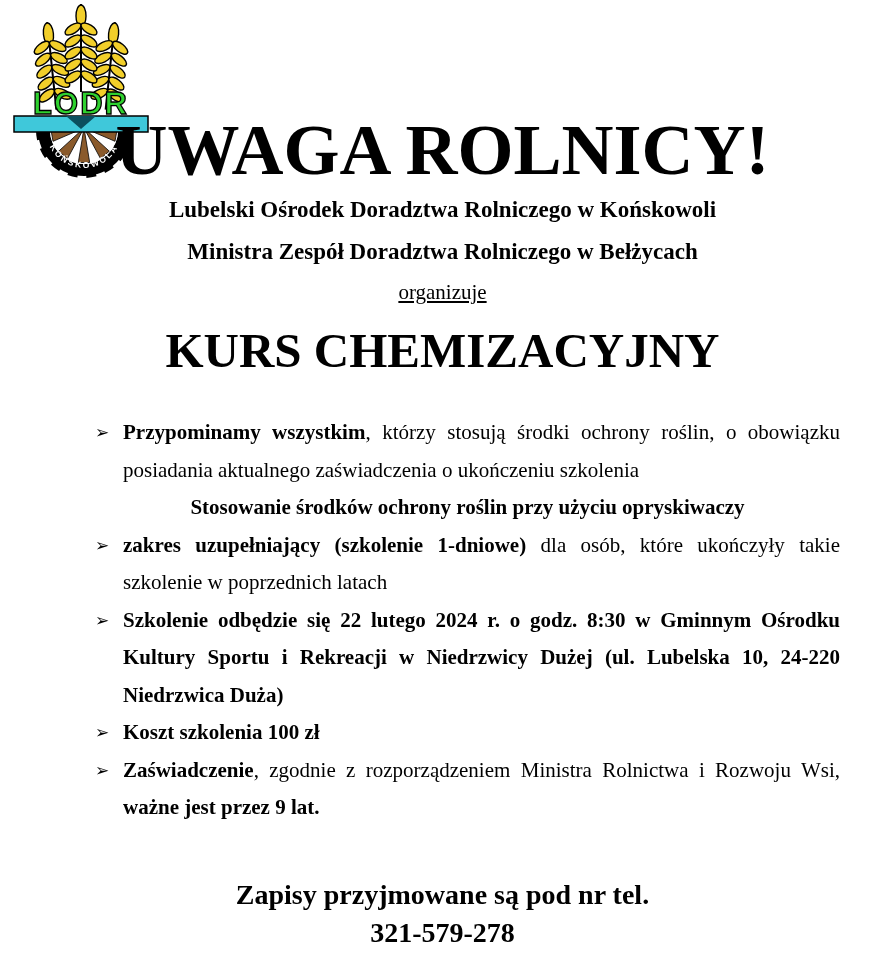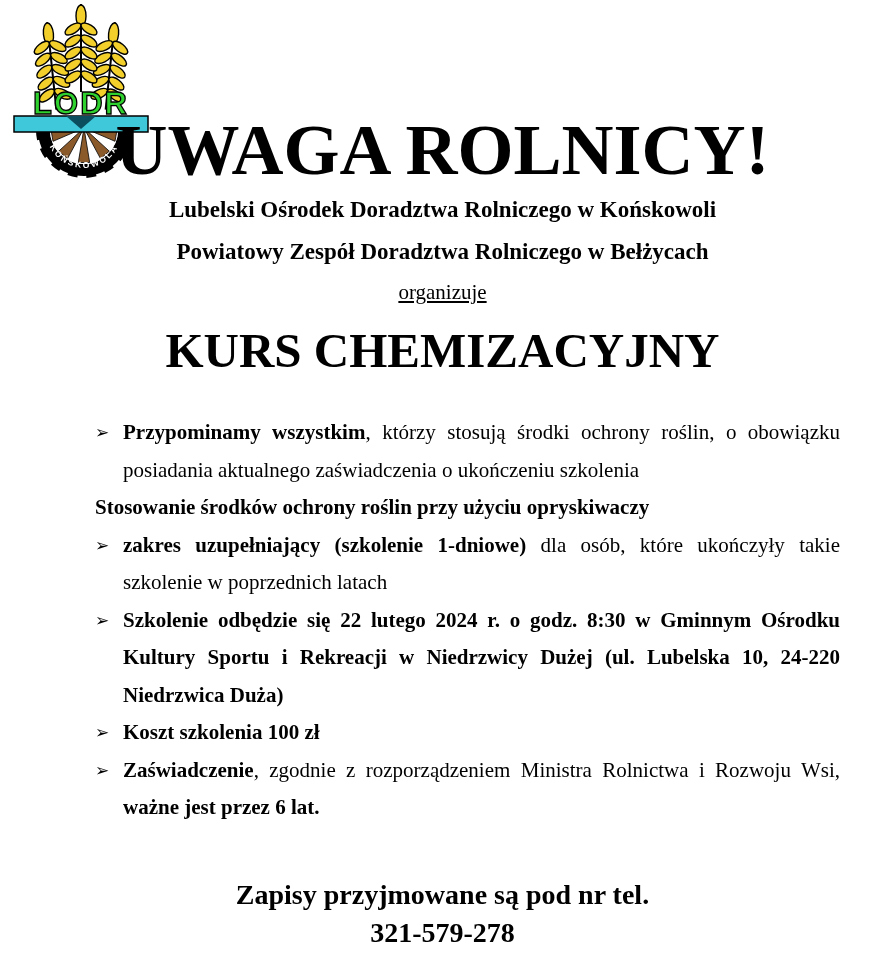--- a/index.html
+++ b/index.html
@@ -83,20 +83,21 @@
   }
   .bullet .arrow {
     position: absolute;
     left: 0;
     top: 0;
     font-family: "DejaVu Sans", sans-serif;
     font-size: 17px;
     line-height: 37.5px;
   }
   .highlight {
+    text-align: center;
     font-weight: bold;
   }
   .b { font-weight: bold; }
   .footer {
     position: absolute;
     top: 876px;
     left: 0;
     width: 100%;
     text-align: center;
     font-weight: bold;
@@ -152,37 +153,37 @@
     </text>
 
     <path d="M8 114 H142 V130 H8 Z" stroke="#000" stroke-width="1.5" fill="#3fc8da"></path>
     <path d="M60 114 L75 127 L90 114 Z" fill="#0b4f5e"></path>
 
     <text x="75" y="112" text-anchor="middle" font-family="'Liberation Sans', sans-serif" font-size="31" font-weight="bold" stroke="#000" stroke-width="1.3" letter-spacing="2" fill="#2fd12f">LODR</text>
   </svg>
 
   <div class="title">UWAGA ROLNICY!</div>
   <div class="org-line1">Lubelski Ośrodek Doradztwa Rolniczego w Końskowoli</div>
-  <div class="org-line2">Powiatowy Zespół Doradztwa Rolniczego w Bełżycach</div>
+  <div class="org-line2">Ministra Zespół Doradztwa Rolniczego w Bełżycach</div>
   <div class="organizes">organizuje</div>
   <div class="course-title">KURS CHEMIZACYJNY</div>
 
   <div class="content">
 
     <div class="bullet"><span class="arrow">➢</span><span class="b">Przypominamy wszystkim</span><span>, którzy stosują środki ochrony roślin, o obowiązku posiadania aktualnego zaświadczenia o ukończeniu szkolenia</span></div>
 
     <div class="highlight">Stosowanie środków ochrony roślin przy użyciu opryskiwaczy</div>
 
     <div class="bullet"><span class="arrow">➢</span><span class="b">zakres uzupełniający (szkolenie 1-dniowe)</span><span> dla osób, które ukończyły takie szkolenie w poprzednich latach</span></div>
 
     <div class="bullet"><span class="arrow">➢</span><span class="b">Szkolenie odbędzie się 22 lutego 2024 r. o godz. 8:30 w Gminnym Ośrodku Kultury Sportu i Rekreacji w Niedrzwicy Dużej (ul. Lubelska 10, 24-220 Niedrzwica Duża)</span></div>
 
     <div class="bullet"><span class="arrow">➢</span><span class="b">Koszt szkolenia 100 zł</span></div>
 
-    <div class="bullet"><span class="arrow">➢</span><span class="b">Zaświadczenie</span><span>, zgodnie z rozporządzeniem Ministra Rolnictwa i Rozwoju Wsi, </span><span class="b">ważne jest przez 6 lat.</span></div>
+    <div class="bullet"><span class="arrow">➢</span><span class="b">Zaświadczenie</span><span>, zgodnie z rozporządzeniem Ministra Rolnictwa i Rozwoju Wsi, </span><span class="b">ważne jest przez 9 lat.</span></div>
 
   </div>
 
   <div class="footer">
     <div>Zapisy przyjmowane są pod nr tel.</div>
     <div>321-579-278</div>
   </div>
 
 </div>
 

